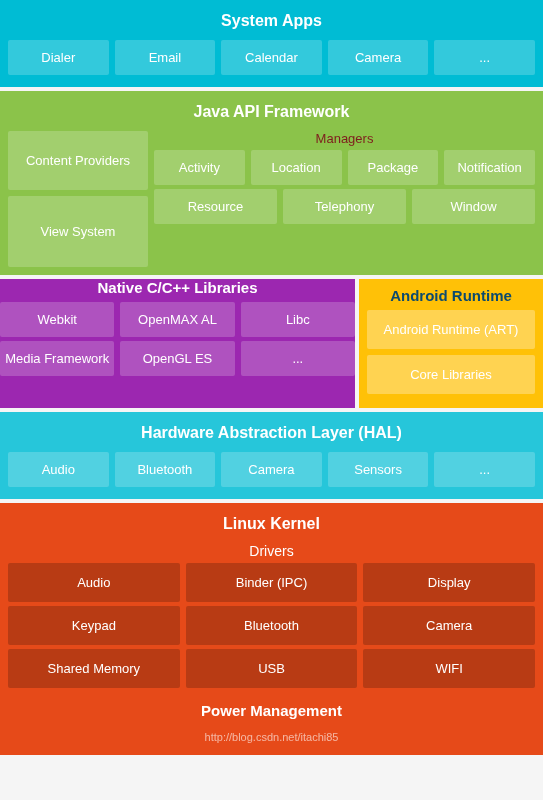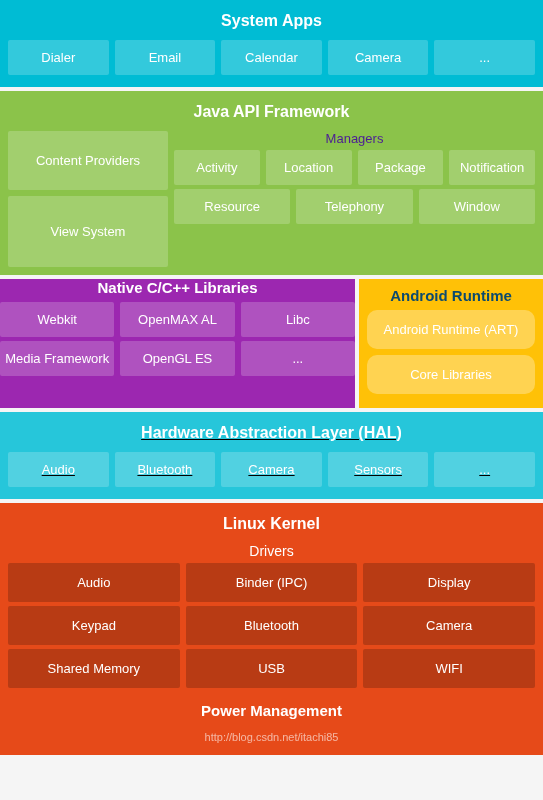--- a/index.html
+++ b/index.html
@@ -37,21 +37,20 @@
     
     .native-runtime-row {
       display: flex;
       gap: 4px;
       margin-bottom: 4px;
     }
 
     
     .hal {
       background: #26C6DA;
-      text-decoration: underline;
     }
 
     
     .linux-kernel {
       background: #E64A19;
     }
 
     .items-row {
       display: flex;
       gap: 6px;
@@ -71,29 +70,29 @@
     
     .java-api-inner {
       display: flex;
       gap: 6px;
     }
 
     .content-providers-col {
       display: flex;
       flex-direction: column;
       gap: 6px;
-      width: 160px;
+      width: 140px;
     }
 
     .managers-col {
       flex: 1;
     }
 
     .managers-title {
-      color: #4c1d95;
+      color: #7f1d1d;
       text-align: center;
       font-size: 13px;
       margin-bottom: 4px;
     }
 
     .managers-grid {
       display: flex;
       flex-direction: column;
       gap: 0;
     }
@@ -125,21 +124,21 @@
       font-size: 15px;
       font-weight: bold;
       margin-bottom: 6px;
     }
 
     .runtime-item {
       background: rgba(255,255,255,0.3);
       color: white;
       text-align: center;
       padding: 12px 4px;
-      border-radius: 10px;
+      border-radius: 2px;
       margin-bottom: 6px;
       font-size: 13px;
     }
 
     
     .drivers-title {
       text-align: center;
       color: white;
       font-size: 14px;
       margin-bottom: 4px;

